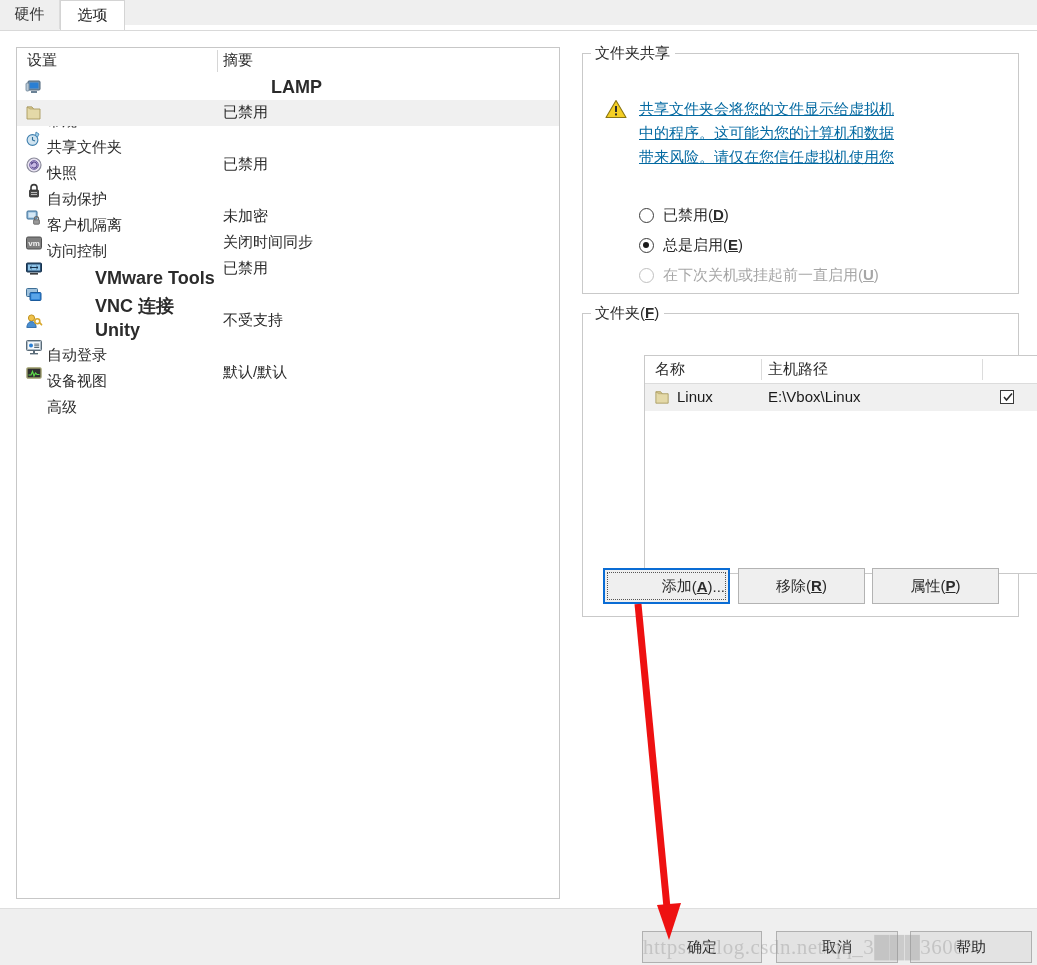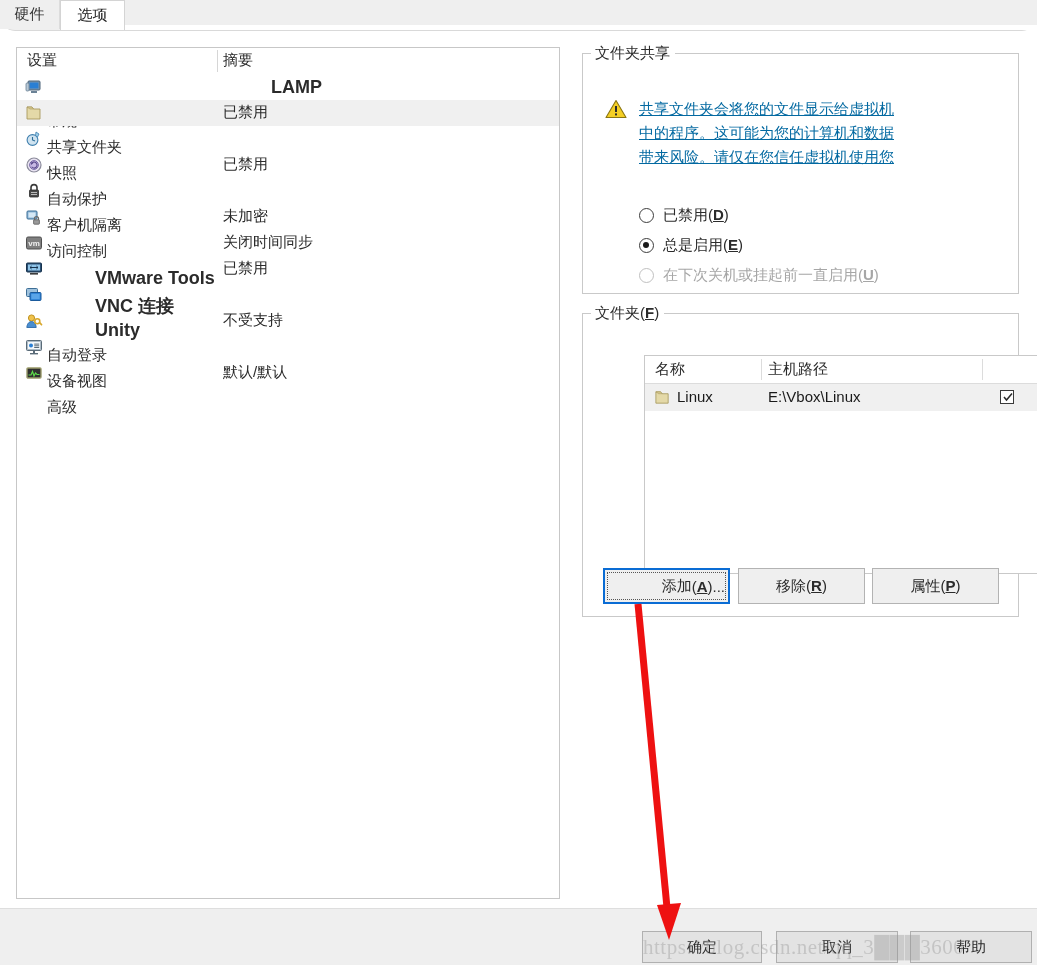--- a/index.html
+++ b/index.html
@@ -17,21 +17,20 @@
     overflow: hidden;
   }
 
   
   .tabstrip {
     position: absolute;
     left: 0; top: 0;
     width: 1037px; height: 30px;
     background: #efefef;
     border-bottom: 1px solid #d9d9d9;
-    border-radius: 15px;
   }
   .tab {
     position: absolute;
     top: 0;
     height: 29px;
     box-sizing: border-box;
     display: flex;
     align-items: center;
     justify-content: center;
     font-size: 15px;

